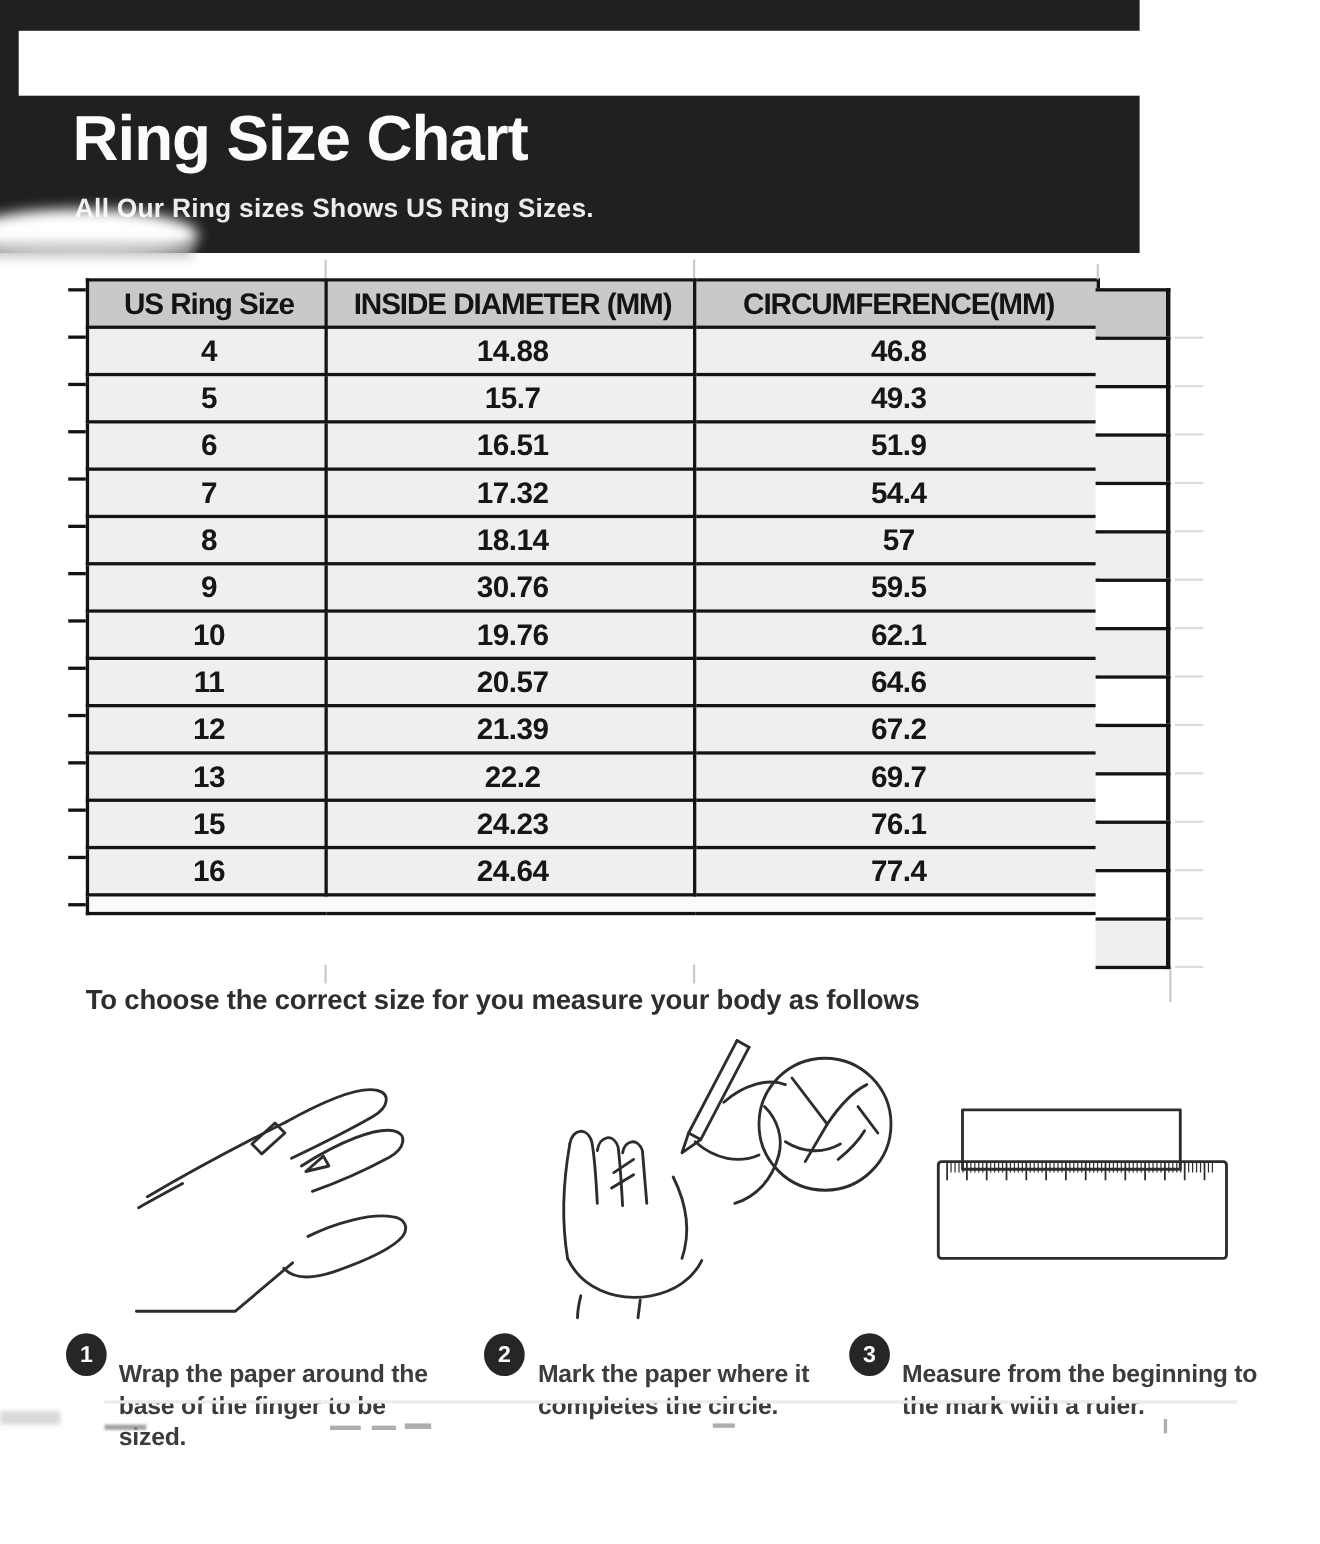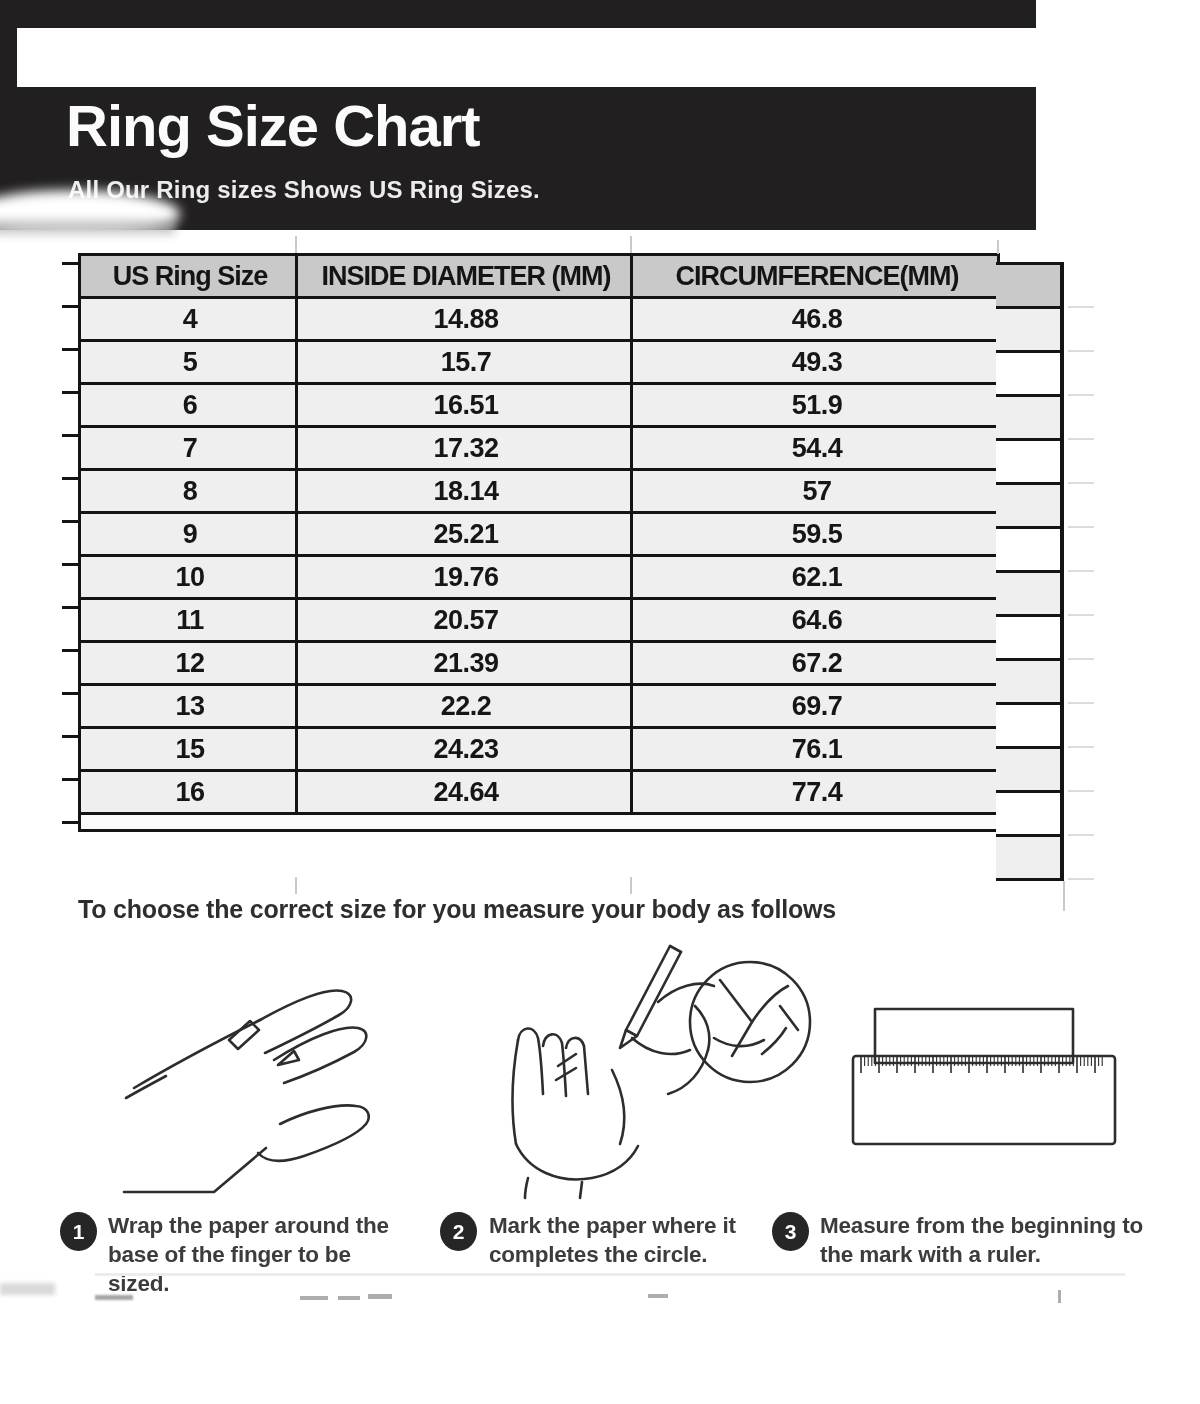--- a/index.html
+++ b/index.html
@@ -32,21 +32,21 @@
   .v-stub{position:absolute;width:2px;background:#c9c9c9;}
   
   .choose-heading{position:absolute;left:78px;top:895px;font-size:25px;font-weight:bold;
         color:#2e2e2e;letter-spacing:-0.2px;white-space:nowrap;}
   .illus{position:absolute;}
   .illus path,.illus rect,.illus circle{fill:none;stroke:#2d2d2d;stroke-width:2.6;
         stroke-linecap:round;stroke-linejoin:round;}
   .step-circle{position:absolute;width:37px;height:39px;border-radius:50%;background:#262626;
         color:#ffffff;font-size:21px;font-weight:bold;text-align:center;line-height:39px;}
   .step-text{position:absolute;font-size:22.5px;font-weight:bold;color:#3c3c3c;
-        line-height:29px;letter-spacing:-0.2px;}
+        line-height:29px;letter-spacing:-0.2px;margin-top:23px;}
   
   .art{position:absolute;}
 </style>
 </head>
 <body>
 
 <div id="page">
 
   <div class="banner">
     <div class="banner-white-strip"></div>
@@ -91,21 +91,21 @@
           <td>17.32</td>
           <td>54.4</td>
         </tr>
         <tr>
           <td>8</td>
           <td>18.14</td>
           <td>57</td>
         </tr>
         <tr>
           <td>9</td>
-          <td>25.21</td>
+          <td>30.76</td>
           <td>59.5</td>
         </tr>
         <tr>
           <td>10</td>
           <td>19.76</td>
           <td>62.1</td>
         </tr>
         <tr>
           <td>11</td>
           <td>20.57</td>

